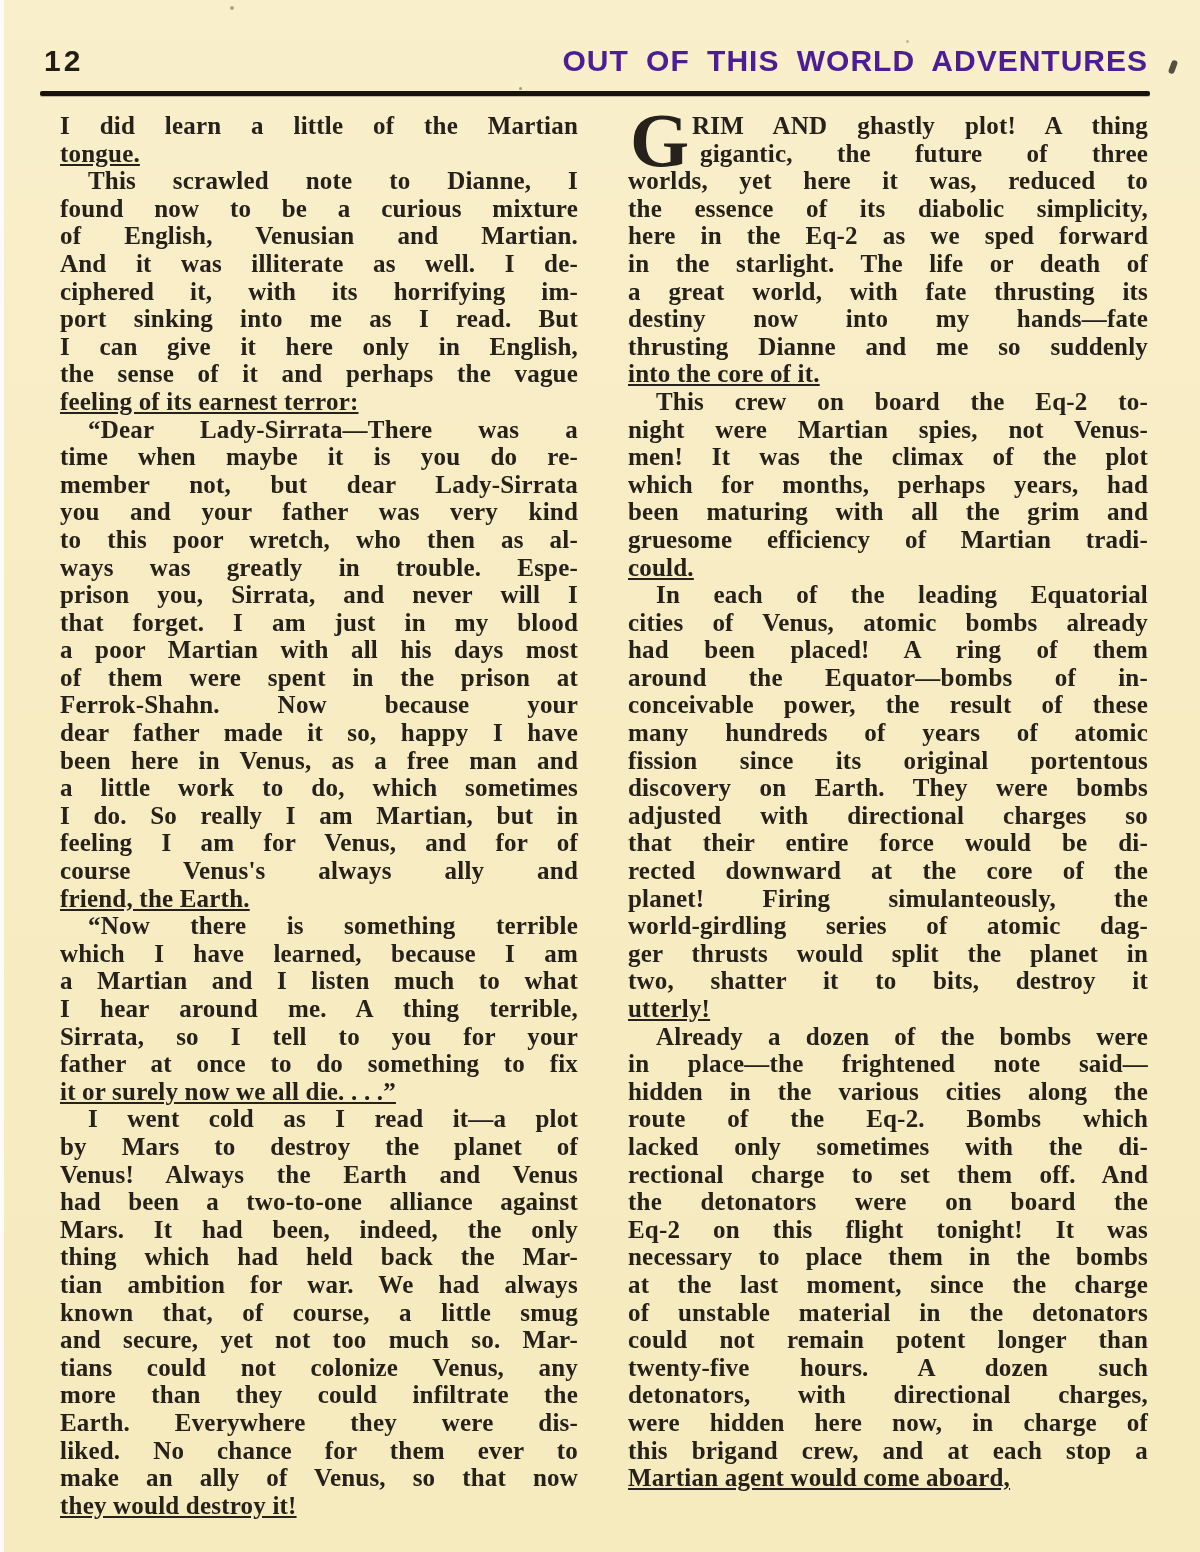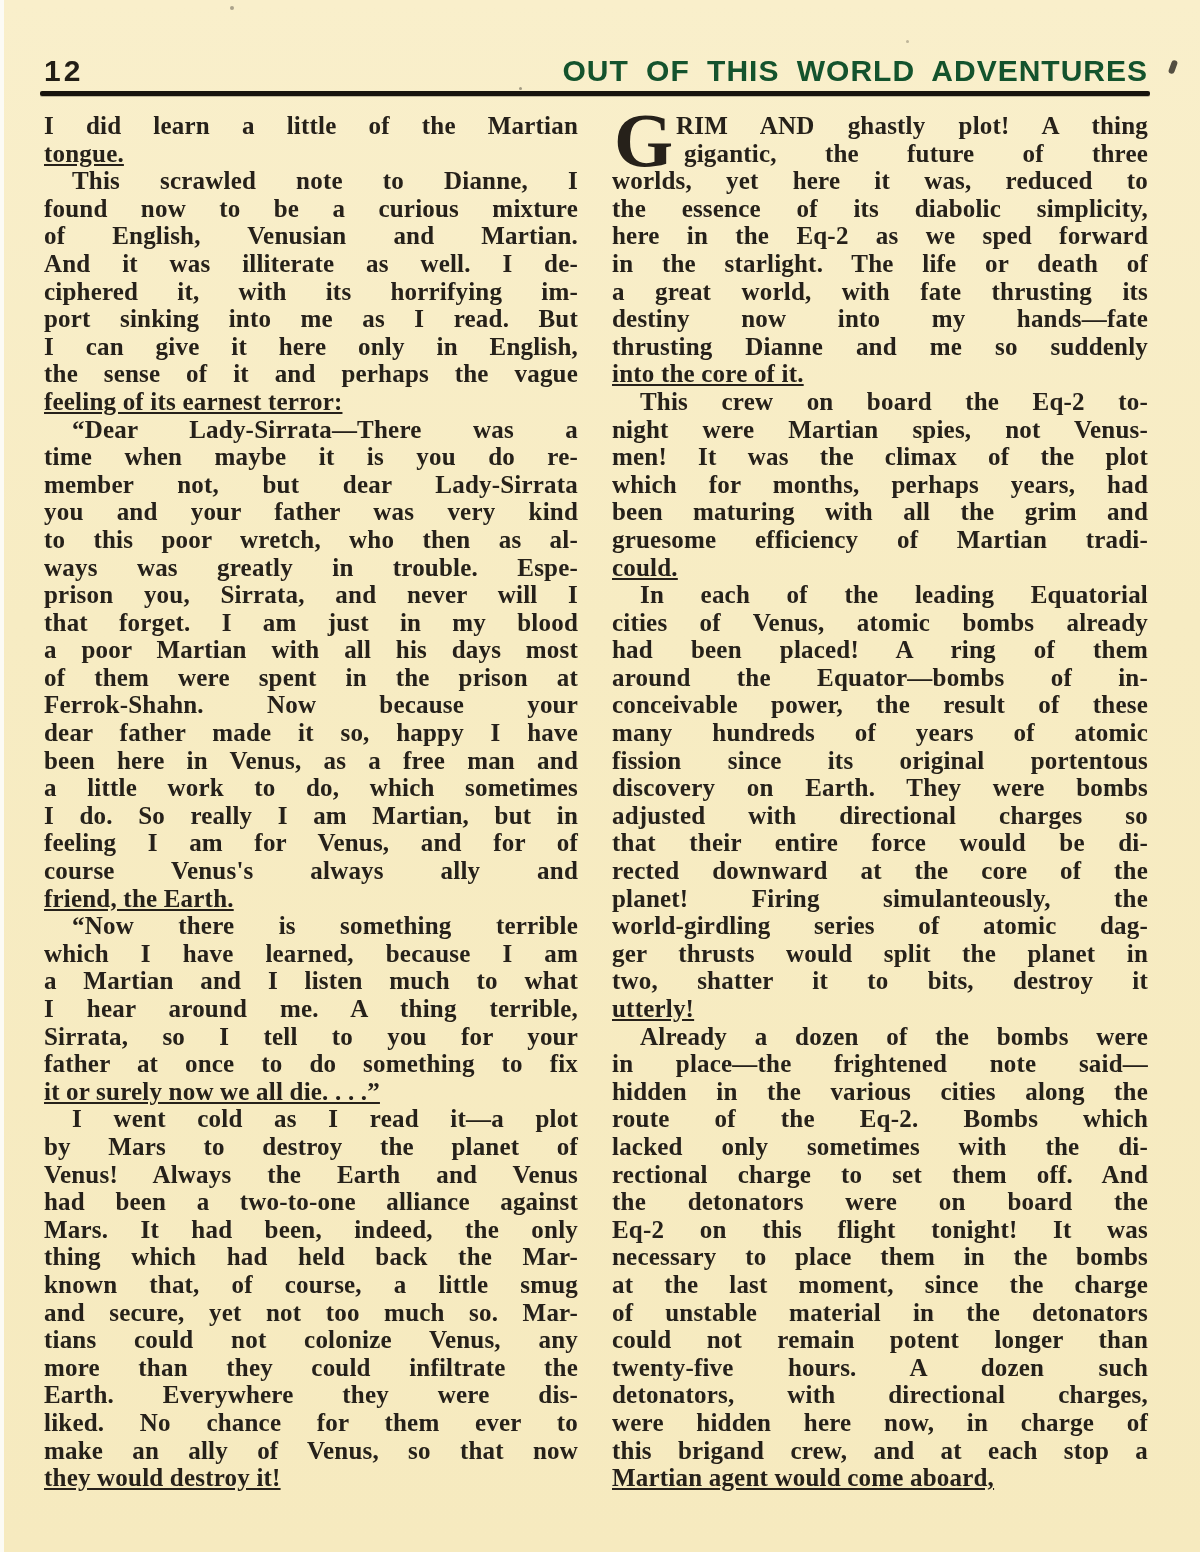--- a/index.html
+++ b/index.html
@@ -11,44 +11,44 @@
     font-family:"Liberation Serif","DejaVu Serif",serif;
     color:#26211a;
     overflow:hidden;
   }
   .edge-left {
     position:absolute; left:0; top:0; width:4px; height:100%;
     background:#fcfbf5;
   }
   .header {
     position:absolute; left:44px; top:44px; width:1104px;
-    display:flex; justify-content:space-between; align-items:flex-end;margin-top:10px;
+    display:flex; justify-content:space-between; align-items:flex-end;
   }
   .page-num {
     font-family:"Liberation Sans","DejaVu Sans",sans-serif;
     font-weight:700; font-size:30px; letter-spacing:3px; color:#221e16;
   }
   .running-title {
     font-family:"Liberation Sans","DejaVu Sans",sans-serif;
     font-weight:700; font-size:30px; letter-spacing:1px; word-spacing:8px;
-    color:#14532d; white-space:nowrap;
+    color:#4c1d95; white-space:nowrap;
   }
   .rule {
     position:absolute; left:40px; top:91px; width:1110px; height:5px;
     background:#18140d; border-radius:2px;
     box-shadow:0 1px 0 rgba(24,20,13,.25);
   }
   .col {
     position:absolute; top:112px;
     font-size:25px; font-weight:700; line-height:27.6px;
     letter-spacing:.2px;
   }
   #col-left  { left:44px;  width:534px; }
   #col-right { left:612px; width:536px; }
-  .para { position:relative; }
+  .para { position:relative;margin-left:16px; }
   .line { text-align:justify; text-align-last:justify; }
   .line.last { text-align-last:left;text-decoration:underline; }
   .line.indent { padding-left:28px; }
   .dropcap {
     position:absolute; left:2px; top:0;
     font-size:76px; line-height:57px; font-weight:700; color:#26211a;
   }
   .line.dc1 { padding-left:64px; }
   .line.dc2 { padding-left:72px; }
   .speck { position:absolute; background:#37322a; border-radius:50%; }
@@ -114,20 +114,21 @@
       <div class="line">father at once to do something to fix</div>
       <div class="line last">it or surely now we all die. . . .”</div>
     </div>
     <div class="para">
       <div class="line indent">I went cold as I read it—a plot</div>
       <div class="line">by Mars to destroy the planet of</div>
       <div class="line">Venus! Always the Earth and Venus</div>
       <div class="line">had been a two-to-one alliance against</div>
       <div class="line">Mars. It had been, indeed, the only</div>
       <div class="line">thing which had held back the Mar-</div>
+      <div class="line">tian ambition for war. We had always</div>
       <div class="line">known that, of course, a little smug</div>
       <div class="line">and secure, yet not too much so. Mar-</div>
       <div class="line">tians could not colonize Venus, any</div>
       <div class="line">more than they could infiltrate the</div>
       <div class="line">Earth. Everywhere they were dis-</div>
       <div class="line">liked. No chance for them ever to</div>
       <div class="line">make an ally of Venus, so that now</div>
       <div class="line last">they would destroy it!</div>
     </div>
   </div>

